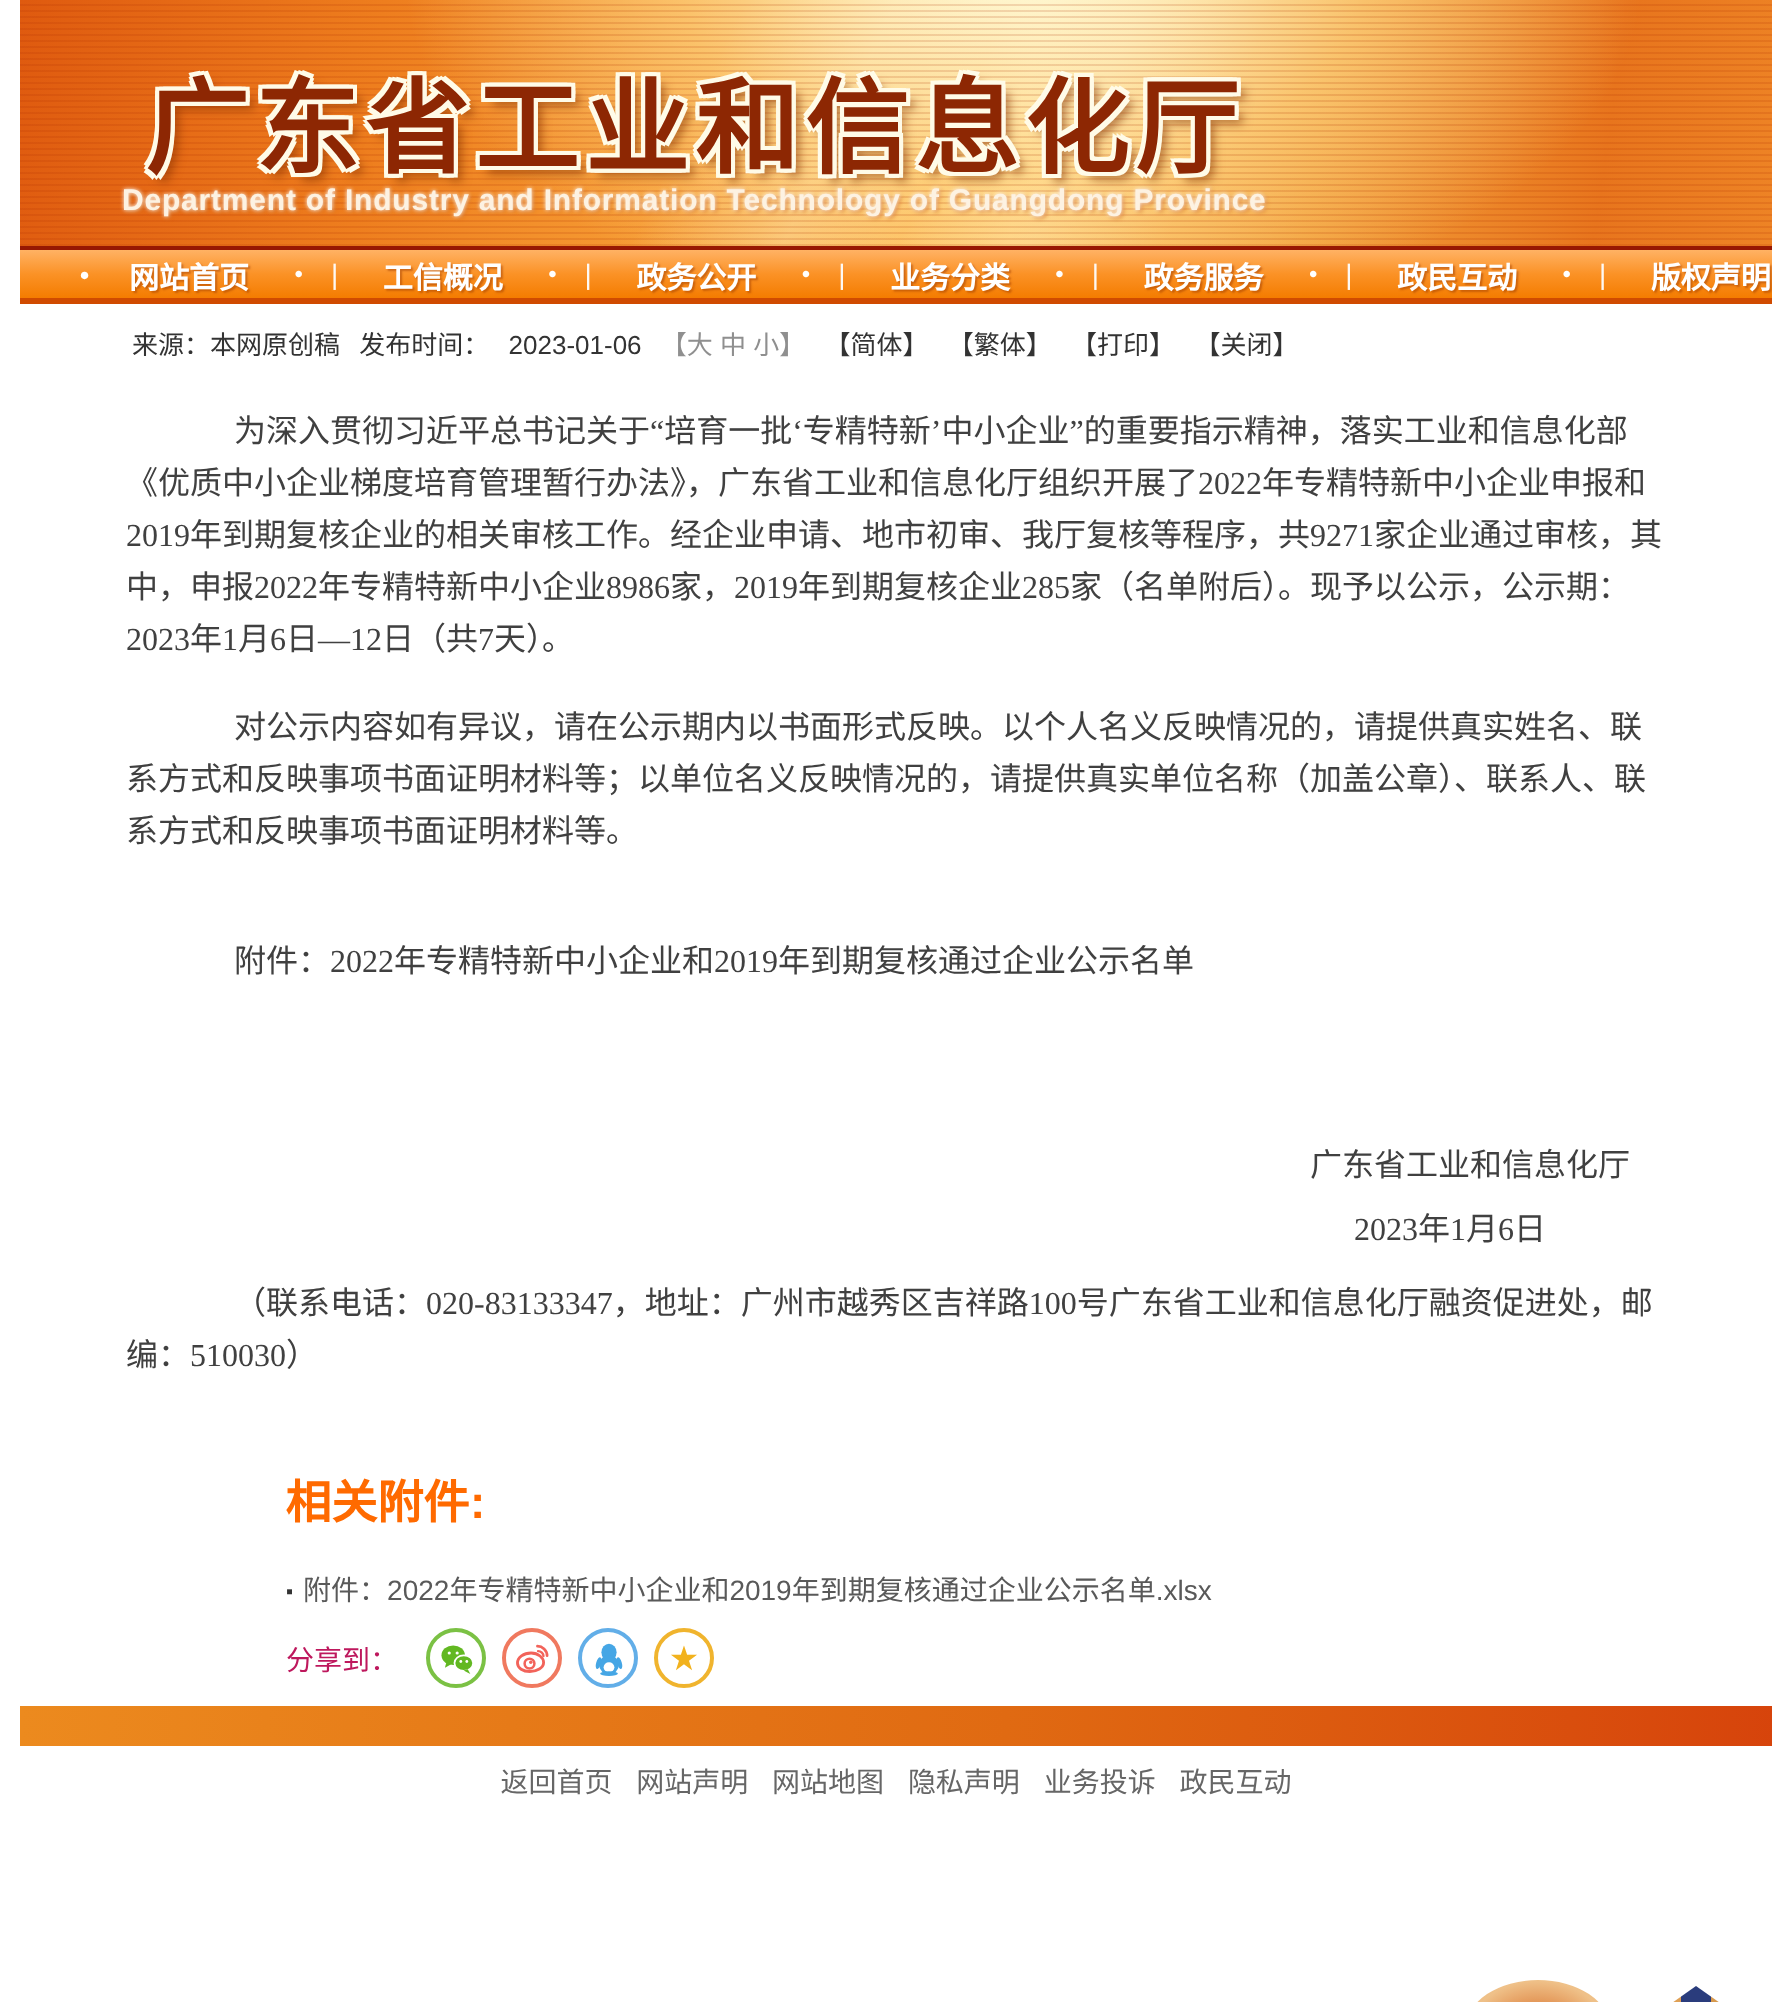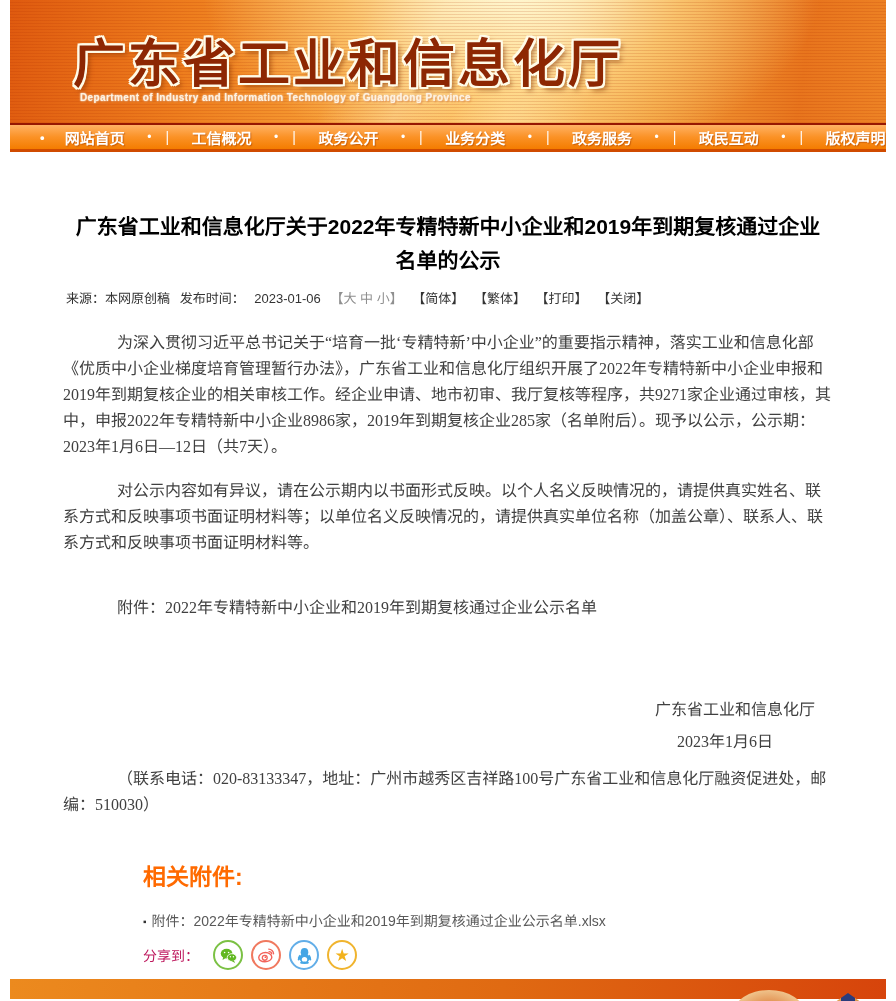--- a/index.html
+++ b/index.html
@@ -23,21 +23,21 @@
   }
   .banner-title {
     position:absolute; left:63px; top:22px; font-size:52px; font-weight:bold;
     letter-spacing:3px; color:#8d2703; z-index:2;
     text-shadow:
       -2px -2px 0 #fffbe8, 2px -2px 0 #fffbe8, -2px 2px 0 #fffbe8, 2px 2px 0 #fffbe8,
       0 -2px 0 #fffbe8, 0 2px 0 #fffbe8, -2px 0 0 #fffbe8, 2px 0 0 #fffbe8,
       4px 4px 5px rgba(130,45,0,.55);
   }
   .banner-subtitle {
-    position:absolute; left:70px; top:92px; font-size:10px; font-weight:bold;
+    position:absolute; left:51px; top:92px; font-size:15px; font-weight:bold;
     letter-spacing:.4px; color:#fdf2e2; z-index:2;
     text-shadow:0 0 2px #ffffff, 1px 1px 2px rgba(215,115,35,.95);
   }
 
   
   .navbar {
     position:relative; width:896px; height:29px;
     background:linear-gradient(#ffb264 0%, #fb9226 50%, #f47c00 100%);
     border-top:2px solid #971802; border-bottom:3px solid #d04b00;
     display:flex; align-items:center; padding:0 14px;
@@ -146,21 +146,20 @@
       <a class="nav-item">政民互动</a>
       <span class="nav-sep">
           <span class="dot">•</span>
           <span class="pipe">|</span>
         </span>
       <a class="nav-item">版权声明</a>
     </div>
   </nav>
 
   <main class="article">
-    <h1 class="article-title">广东省工业和信息化厅关于2022年专精特新中小企业和2019年到期复核通过企业名单的公示</h1>
 
     <div class="meta">
       <span>来源：本网原创稿</span>
       <span>发布时间：</span>
       <span>2023-01-06</span>
       <span class="dim btn">【大 中 小】</span>
       <span class="btn">【简体】</span>
       <span class="btn">【繁体】</span>
       <span class="btn">【打印】</span>
       <span class="btn">【关闭】</span>

